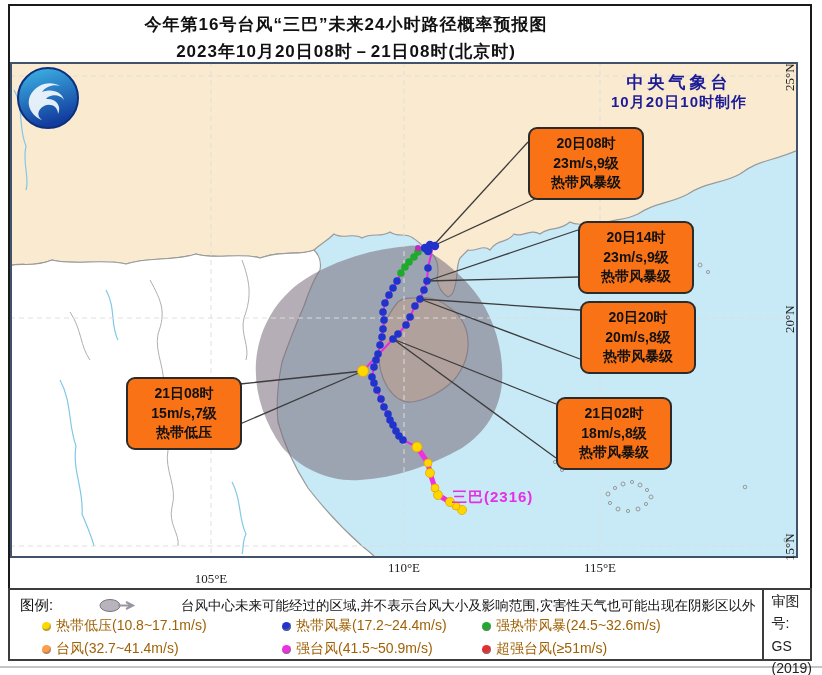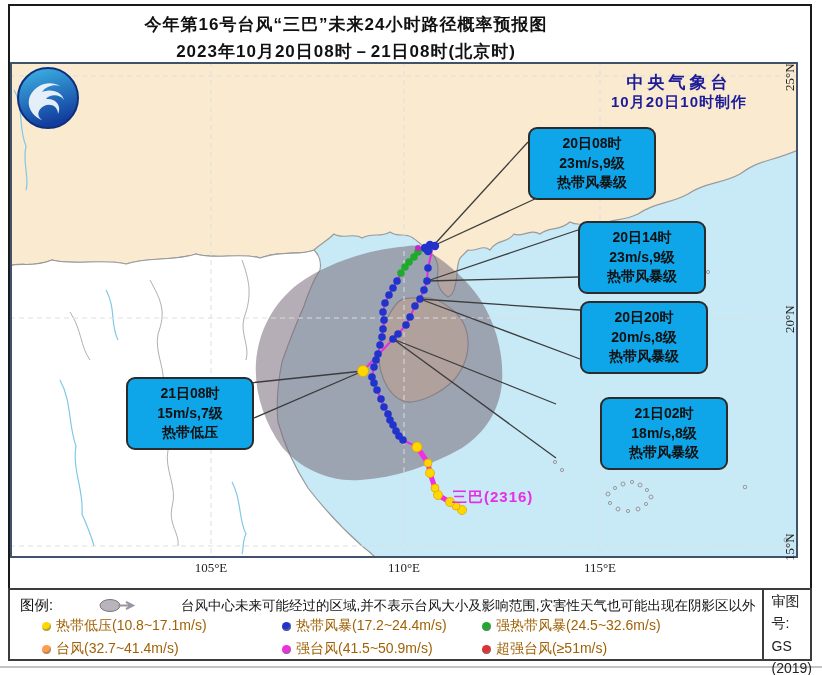--- a/index.html
+++ b/index.html
@@ -7,22 +7,22 @@
         font-family:"Liberation Sans",sans-serif;}
   .frame{position:absolute;left:8px;top:4px;width:804px;height:657px;border:2px solid #1a1a1a;box-sizing:border-box;background:#fff;}
   .titlebar{position:absolute;left:8px;top:4px;width:676px;height:58px;text-align:center;color:#111;}
   .titlebar .t1{margin-top:9px;font-size:17px;font-weight:bold;letter-spacing:1px;}
   .titlebar .t2{margin-top:4px;font-size:17px;font-weight:bold;letter-spacing:1px;}
   .map-svg{position:absolute;left:10px;top:62px;width:788px;height:496px;display:block;}
   .logo{position:absolute;left:16px;top:66px;width:64px;height:64px;}
   .agency{position:absolute;left:560px;top:72px;width:238px;text-align:center;font-weight:bold;line-height:1.25;}
   .agency .a1{font-size:17px;letter-spacing:4px;}
   .agency .a2{font-size:15px;letter-spacing:1px;}
-  .callout{position:absolute;width:100px;background:#0ea5e9;border:2px solid #2b2b2b;border-radius:9px;
-           padding:5px 12px;text-align:center;font-size:14px;font-weight:bold;color:#111;line-height:1.4;z-index:5;}
+  .callout{position:absolute;width:100px;background:#f97316;border:2px solid #2b2b2b;border-radius:9px;
+           padding:5px 6px;text-align:center;font-size:14px;font-weight:bold;color:#111;line-height:1.4;z-index:5;}
   .storm-label{position:absolute;left:452px;top:488px;font-size:15px;font-weight:bold;color:#e62ee6;letter-spacing:1px;z-index:4;}
   .lon-label{position:absolute;top:560px;width:70px;margin-left:-35px;text-align:center;
              font-family:"Liberation Serif",serif;font-size:13px;color:#222;}
   .lat-label{position:absolute;left:799px;width:16px;height:50px;font-family:"Liberation Serif",serif;
              font-size:13px;color:#222;transform:rotate(-90deg);transform-origin:center;white-space:nowrap;}
   .legend{position:absolute;left:8px;top:588px;width:804px;height:73px;border:2px solid #3c3c3c;
           box-sizing:border-box;background:#fff;display:flex;z-index:6;}
   .legend-left{flex:1;position:relative;padding:6px 6px 4px 10px;box-sizing:border-box;}
   .legend-right{width:124px;border-left:2px solid #3c3c3c;padding:0 8px;box-sizing:border-box;
                 font-size:14px;color:#222;line-height:1.6;}
@@ -227,34 +227,34 @@
   <div class="callout" style="left:578px;top:221px;">
     <div>20日14时</div>
     <div>23m/s,9级</div>
     <div>热带风暴级</div>
   </div>
   <div class="callout" style="left:580px;top:301px;">
     <div>20日20时</div>
     <div>20m/s,8级</div>
     <div>热带风暴级</div>
   </div>
-  <div class="callout" style="left:556px;top:397px;margin-left:44px;">
+  <div class="callout" style="left:556px;top:397px;">
     <div>21日02时</div>
     <div>18m/s,8级</div>
     <div>热带风暴级</div>
   </div>
   <div class="callout" style="left:126px;top:377px;">
     <div>21日08时</div>
     <div>15m/s,7级</div>
     <div>热带低压</div>
   </div>
 
   <div class="storm-label">三巴(2316)</div>
 
-  <div class="lon-label" style="left:211px;">105°E</div>
+  <div class="lon-label" style="left:211px;margin-top:11px;">105°E</div>
   <div class="lon-label" style="left:404px;">110°E</div>
   <div class="lon-label" style="left:600px;">115°E</div>
   <div class="lat-label" style="top:58px;">25°N</div>
   <div class="lat-label" style="top:300px;">20°N</div>
   <div class="lat-label" style="top:528px;">15°N</div>
 
   <div class="legend">
     <div class="legend-left">
       <div class="lg-row1">
         <span class="lg-label">图例:</span>

